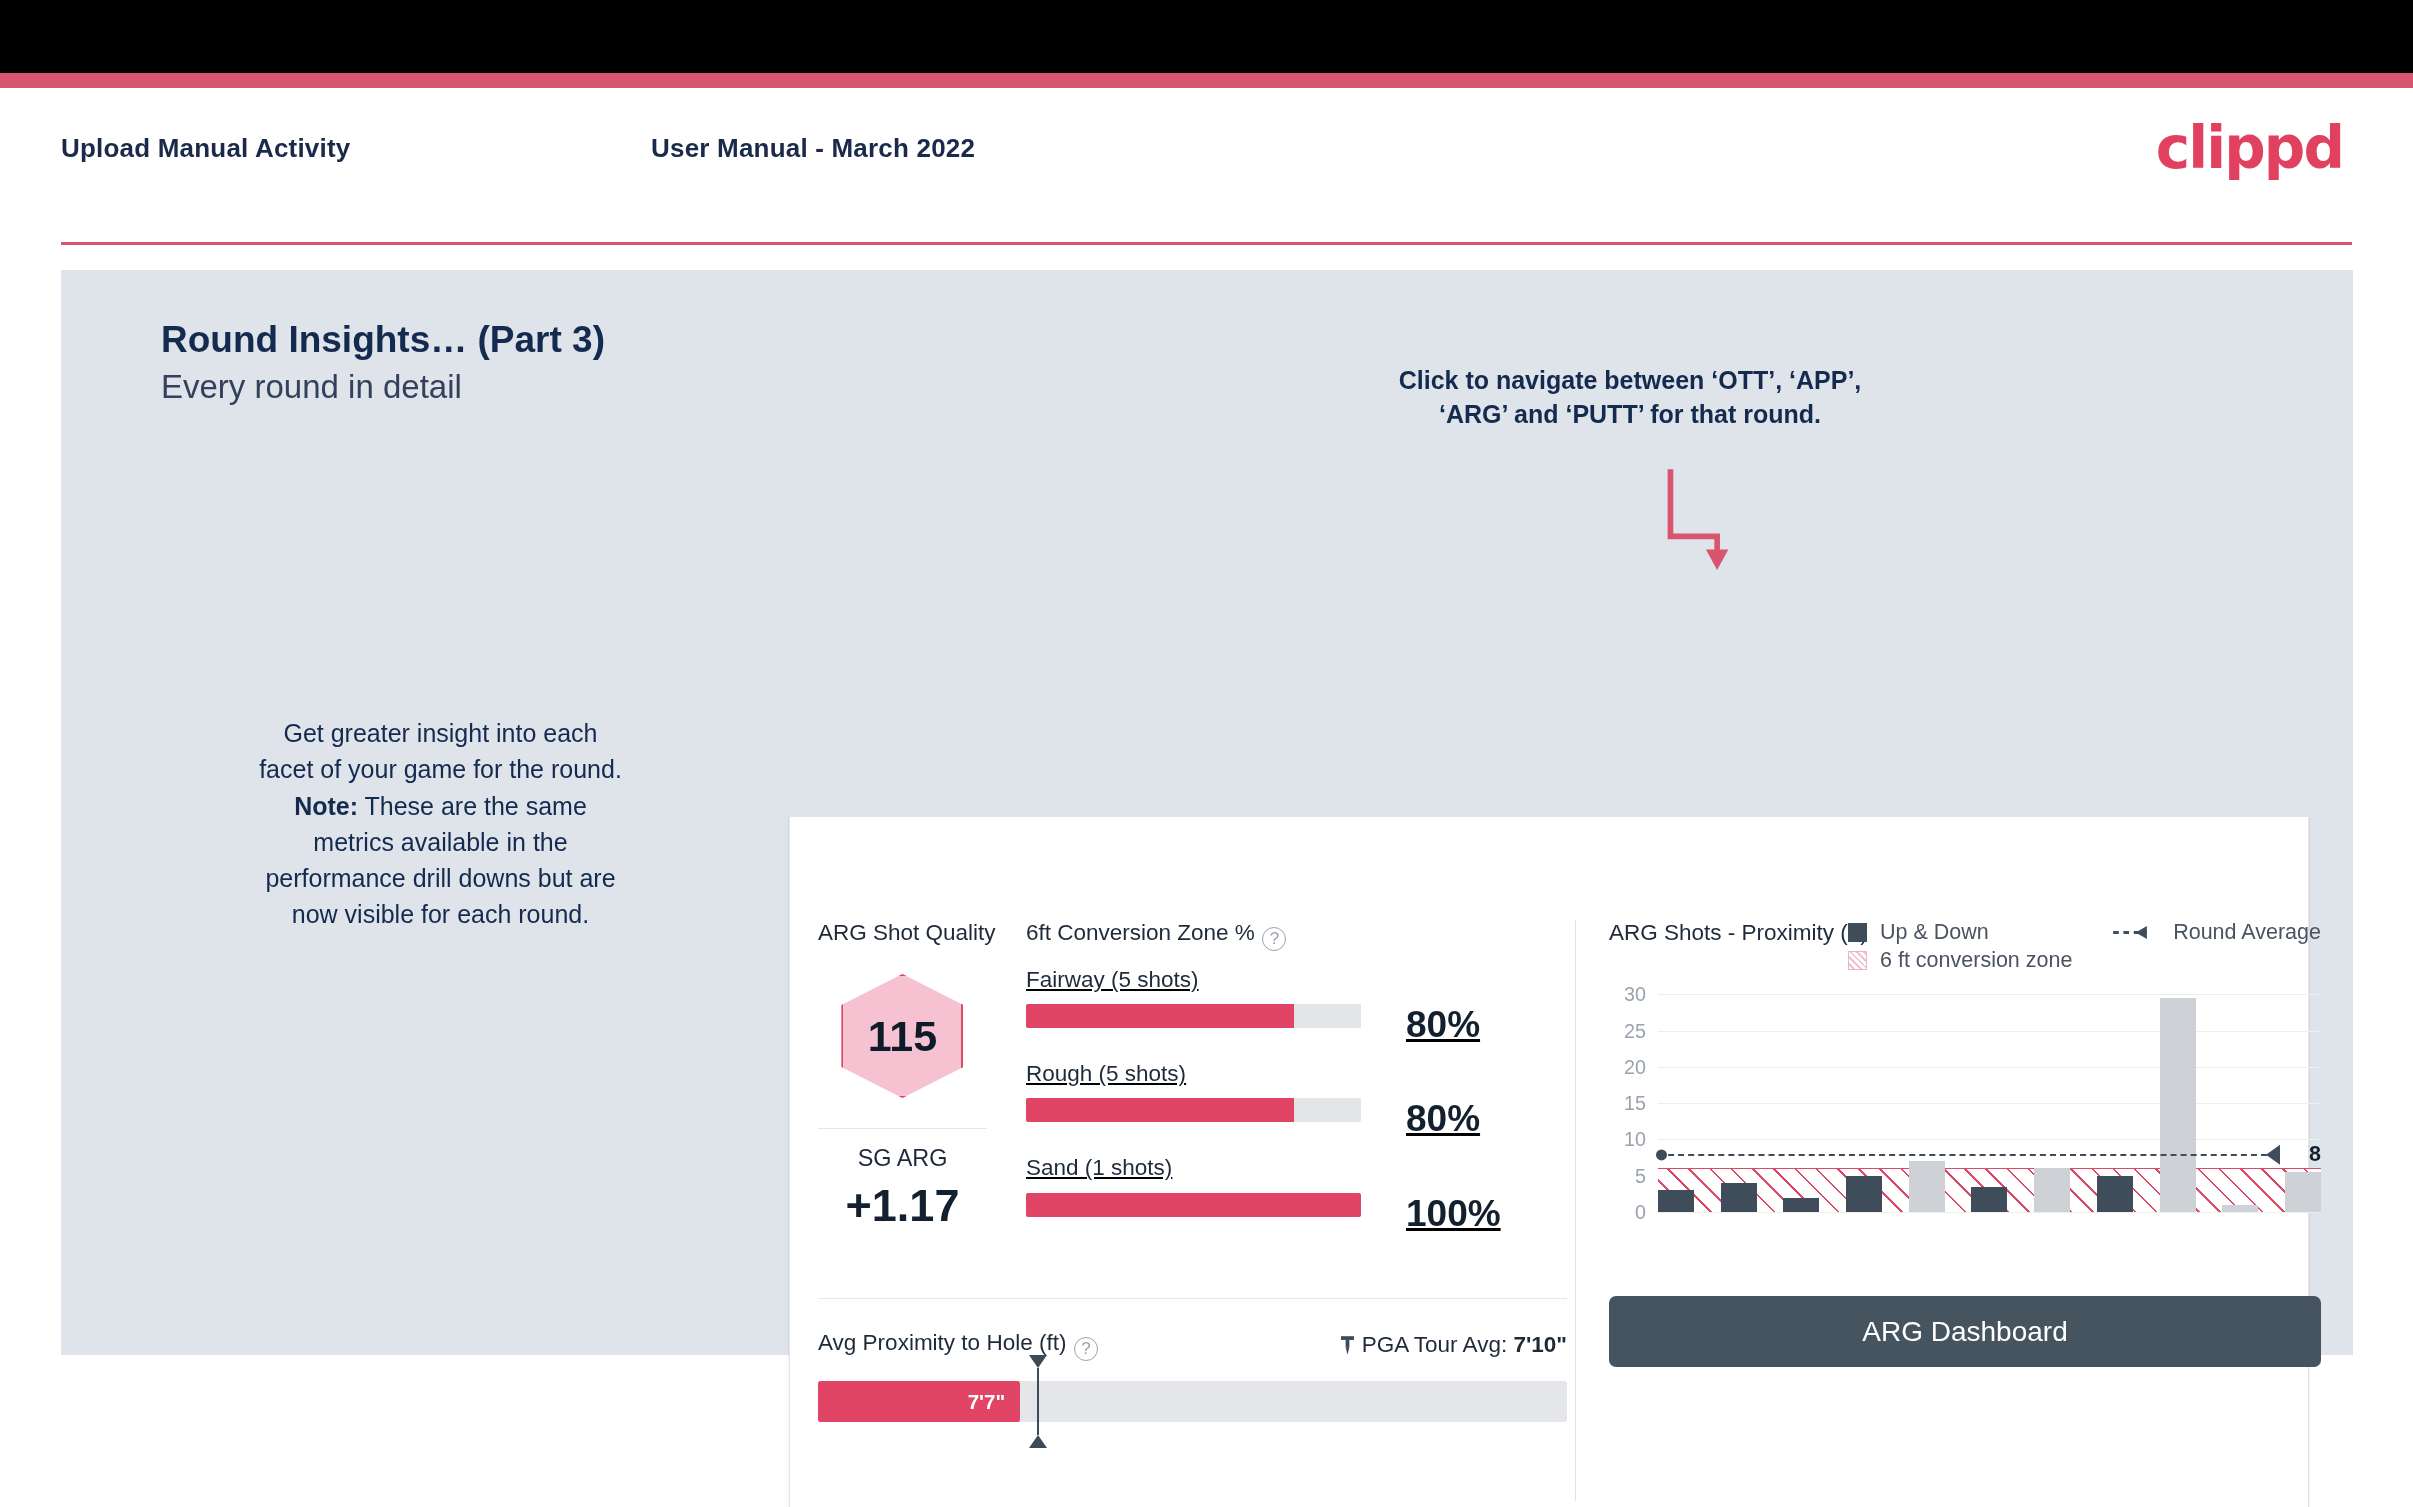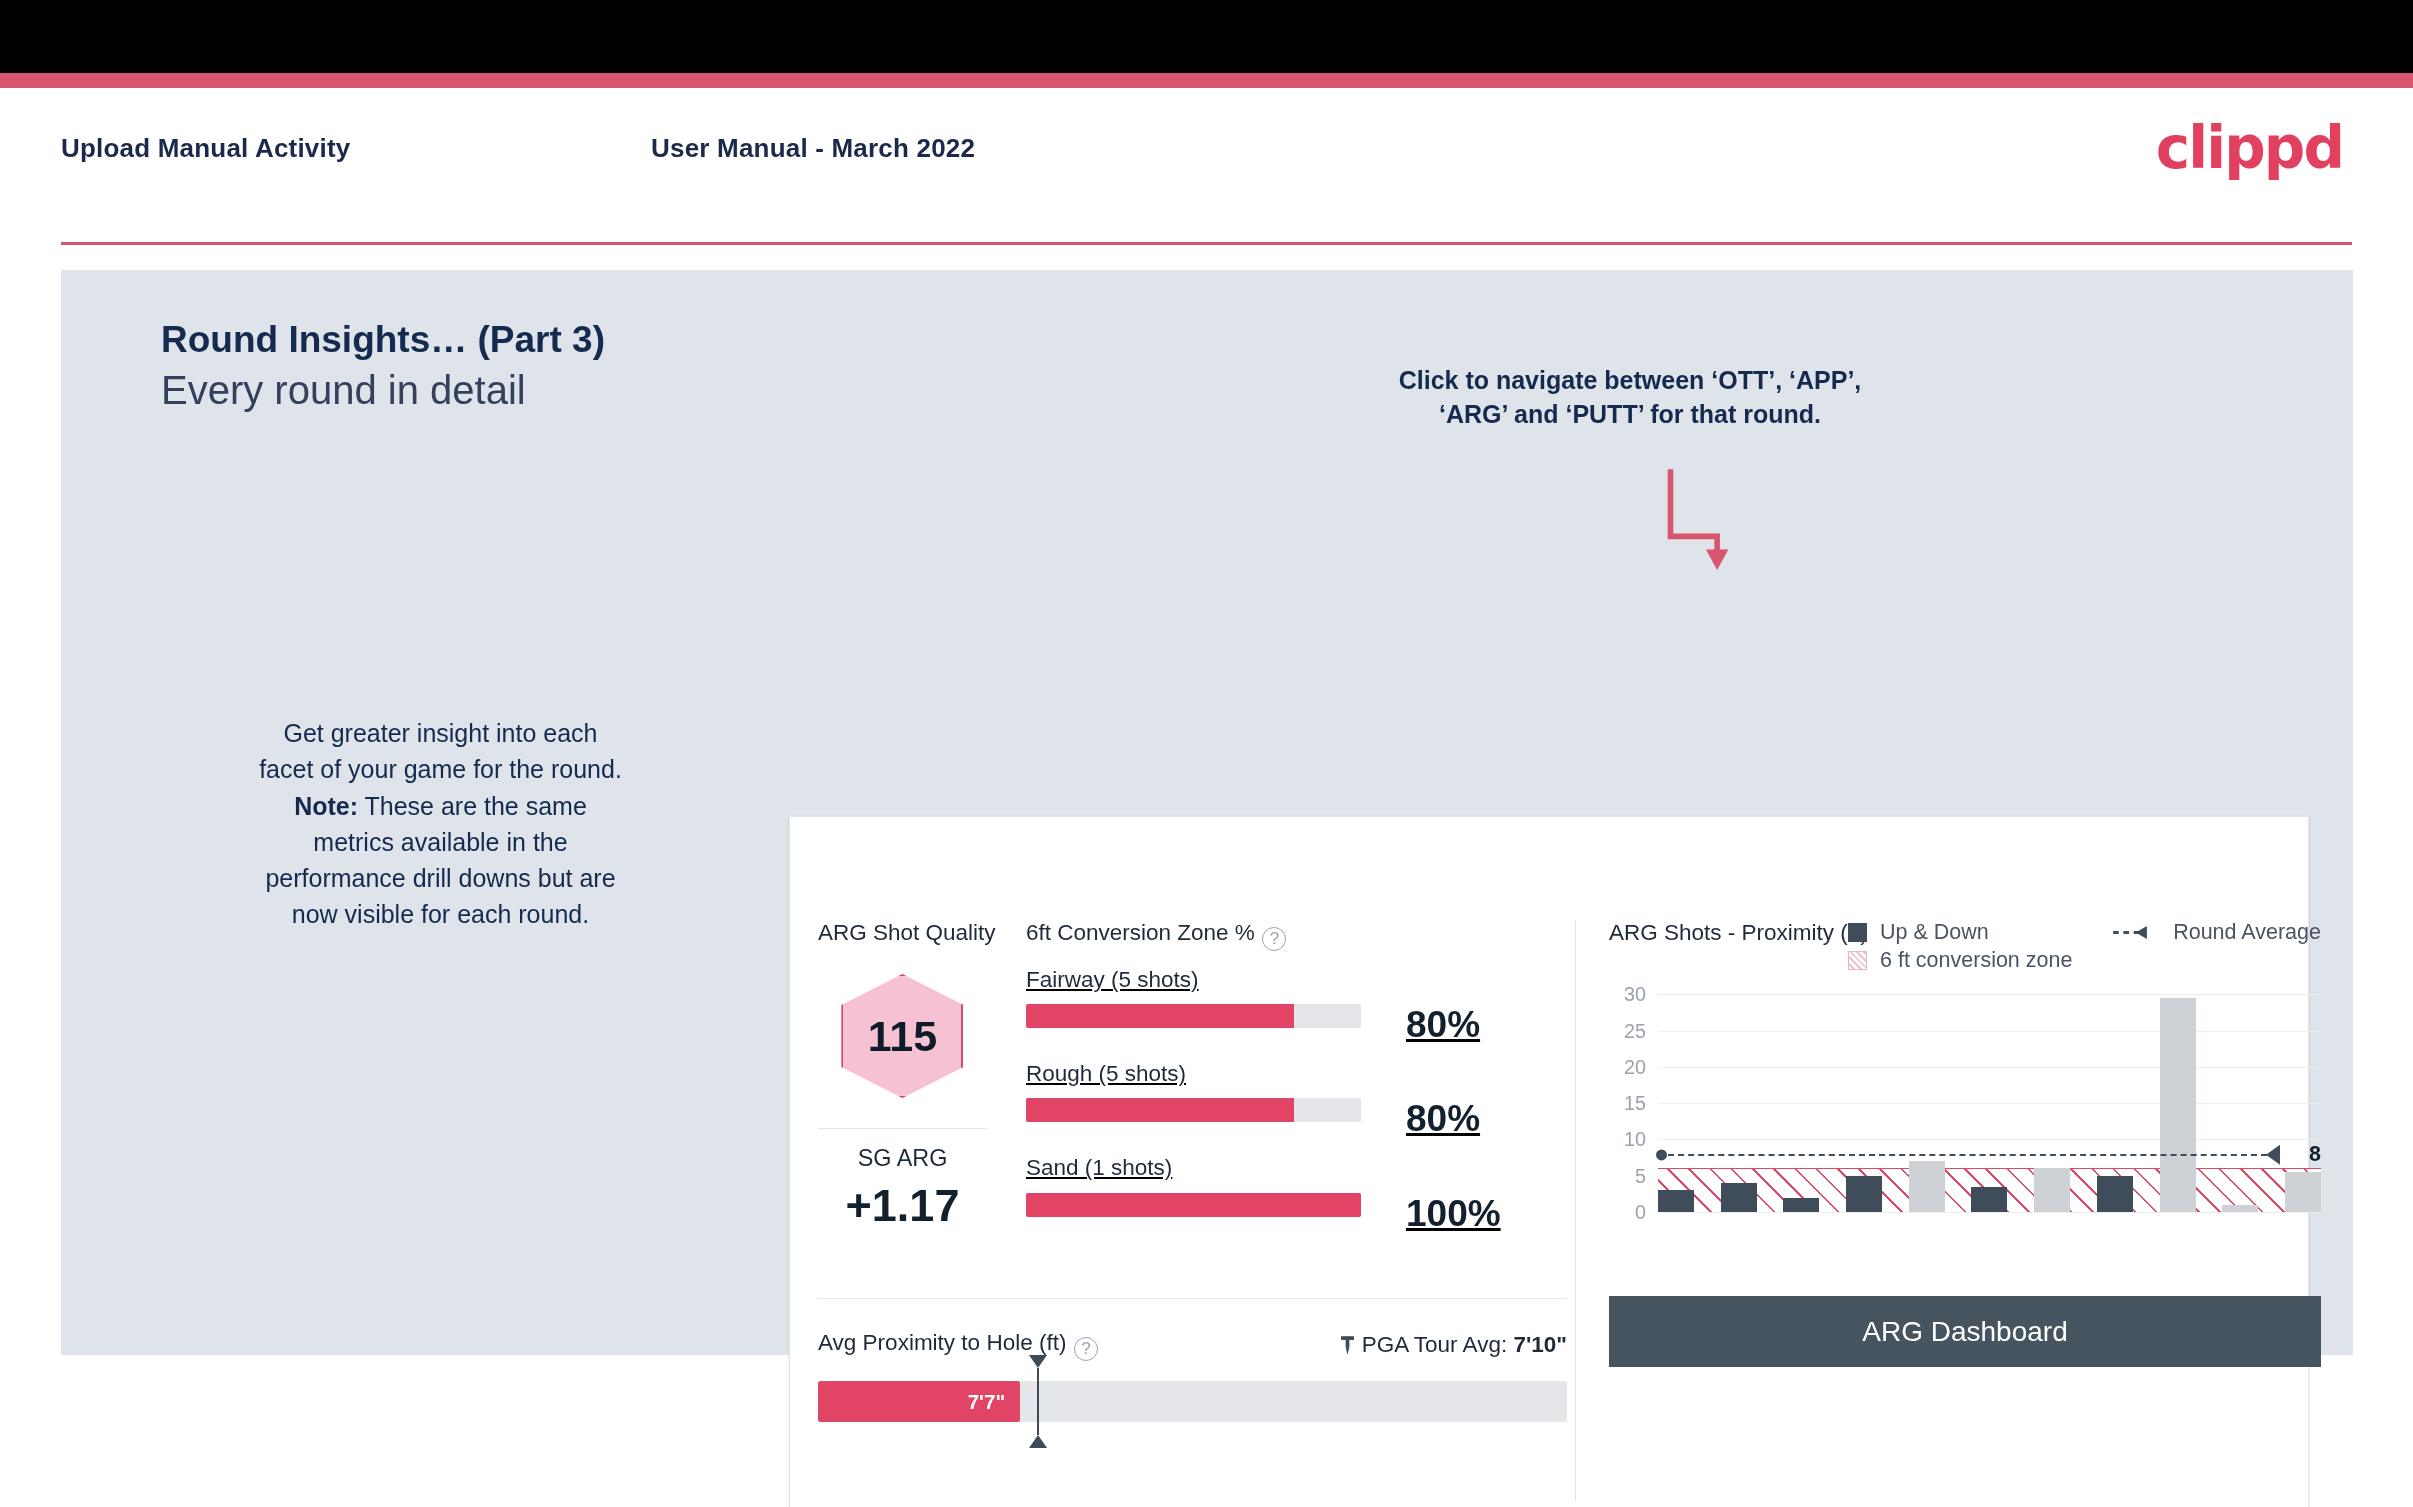--- a/index.html
+++ b/index.html
@@ -21,21 +21,21 @@
   .logo { position: absolute; right: 70px; top: 26px; font-size: 58px; font-weight: 800; color:#e2405f; letter-spacing: -1.9px; font-family:"DejaVu Sans", sans-serif; }
   .hdr-rule { position: absolute; left: 61px; right: 61px; top: 154px; height: 2.8px; background: #d9546e; }
 
   
   .panel {
     position: absolute; left: 61px; top: 270px;
     width: 2292px; height: 1085px;
     background: #dfe3ea;
   }
   .ptitle { position: absolute; left: 100px; top: 49px; font-size: 37px; font-weight: 700; color:#142a4f; }
-  .psub   { position: absolute; left: 100px; top: 98px; font-size: 40px; font-weight: 400; color:#33415c; }
+  .psub   { position: absolute; left: 100px; top: 98px; font-size: 33px; font-weight: 400; color:#33415c; }
 
   .callout {
     position: absolute; left: 1260px; top: 94px; width: 618px;
     text-align: center; font-size: 25px; line-height: 1.35;
     color: #142a4f; font-weight: 600;
   }
   .arrow { position: absolute; left: 1602px; top: 199px; width: 112px; height: 103px; }
 
   .blurb {
     position: absolute; left: 192px; top: 445px; width: 375px;
@@ -128,21 +128,21 @@
   .bars { position:absolute; left:0; right:0; bottom:0; height:225px; display:flex; align-items:flex-end; justify-content:space-between; }
   .bar { width:36px; }
   .axisline { position:absolute; left:0; right:0; bottom:0; height:1.9px; background:#d8dade; }
   .avgline { position:absolute; left:0; right:54px; height:0; border-top:2.8px dashed #3f4d5a; }
   .avgdot { position:absolute; left:-1.9px; width:11.2px; height:11.2px; border-radius:50%; background:#3f4d5a; transform:translateY(-6.6px); }
   .avgarrow { position:absolute; right:-13px; width:0; height:0; border-top:10.3px solid transparent; border-bottom:10.3px solid transparent; border-right:14px solid #3f4d5a; transform:translateY(-11.2px); }
   .avgval { position:absolute; font-size:21.5px; font-weight:700; color:#13202e; transform:translateY(-50%); }
 
   .dashbtn {
     position:absolute; left:0; top:376px; width:712px; height:71px;
-    background:#46545f; color:#fff; font-size:28px; border:none; border-radius:0;
+    background:#46545f; color:#fff; font-size:28px; border:none; border-radius:7px;
     display:flex; align-items:center; justify-content:center; cursor:pointer;
   }
 </style>
 </head>
 <body>
 
 <div id="slide">
 
   <div class="topbar-black"></div>
   <div class="topbar-red"></div>

